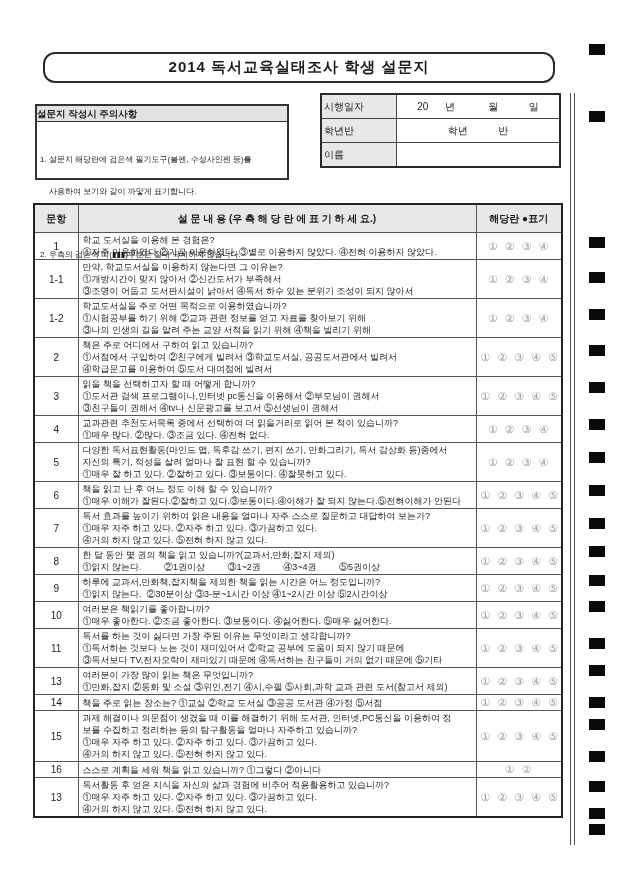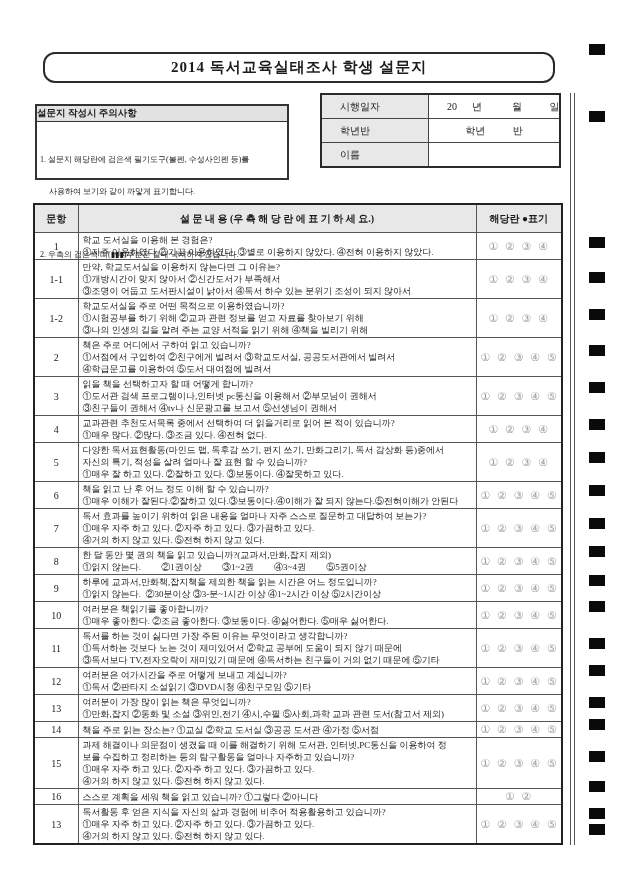--- a/index.html
+++ b/index.html
@@ -1,33 +1,33 @@
 <!DOCTYPE html>
 <html><head>
 <meta charset="utf-8">
 <style>
   html,body{margin:0;padding:0;background:#fff;}
   .page{position:relative;width:630px;height:891px;background:#fff;overflow:hidden;
-        font-family:Liberation Serif, serif;color:#1c1c1c;}
+        font-family:Liberation Sans, sans-serif;color:#1c1c1c;}
   
   .title-box{position:absolute;left:43px;top:52px;width:508px;height:27px;
              border:2px solid #2a2a2a;border-radius:12px;display:flex;
              align-items:center;justify-content:center;}
   .title-box span{font-size:15px;font-weight:bold;letter-spacing:1px;}
   
   .notice-box{position:absolute;left:35px;top:104px;width:254px;height:76px;
               border:2px solid #333;box-sizing:border-box;background:#fff;}
   .notice-title{height:15px;background:#e2e2e2;border-bottom:1px solid #333;
                 font-size:9.5px;font-weight:bold;line-height:15px;}
   .notice-body{padding:12px 3px;font-size:8px;line-height:10.5px;white-space:pre-wrap;}
   .notice-body .indent{padding-left:9px;}
   
   .info-table{position:absolute;left:320px;top:93px;width:241px;border-collapse:collapse;
               border:2px solid #2a2a2a;table-layout:fixed;}
-  .info-table td{border:1px solid #444;height:23px;font-size:10px;padding:0 18px;}
+  .info-table td{border:1px solid #444;height:23px;font-size:10px;padding:0 2px;}
   .info-table td.ilabel{width:70px;background:#e8e8e8;}
   .info-table td.ivalue{text-align:center;white-space:pre;}
   
   .survey-table{position:absolute;left:33px;top:203px;width:528px;border-collapse:collapse;
                 border:2px solid #222;table-layout:fixed;}
   .survey-table col.c-no{width:44px;}
   .survey-table col.c-content{width:398px;}
   .survey-table col.c-ans{width:86px;}
   .survey-table th{background:#e8e8e8;border:1px solid #555;font-size:10px;
                    font-weight:bold;height:19px;padding:4px 3px;}
@@ -193,28 +193,20 @@
             <div class="qline">①매우 좋아한다. ②조금 좋아한다. ③보통이다. ④싫어한다. ⑤매우 싫어한다.</div>
           </td>
           <td class="qmarks">① ② ③ ④ ⑤</td>
         </tr>
         <tr>
           <td class="qno">11</td>
           <td class="qcontent">
             <div class="qline">독서를 하는 것이 싫다면 가장 주된 이유는 무엇이라고 생각합니까?</div>
             <div class="qline">①독서하는 것보다 노는 것이 재미있어서 ②학교 공부에 도움이 되지 않기 때문에</div>
             <div class="qline">③독서보다 TV,전자오락이 재미있기 때문에 ④독서하는 친구들이 거의 없기 때문에 ⑤기타</div>
-          </td>
-          <td class="qmarks">① ② ③ ④ ⑤</td>
-        </tr>
-        <tr>
-          <td class="qno">12</td>
-          <td class="qcontent">
-            <div class="qline">여러분은 여가시간을 주로 어떻게 보내고 계십니까?</div>
-            <div class="qline">①독서 ②판타지 소설읽기 ③DVD시청 ④친구모임 ⑤기타</div>
           </td>
           <td class="qmarks">① ② ③ ④ ⑤</td>
         </tr>
         <tr>
           <td class="qno">13</td>
           <td class="qcontent">
             <div class="qline">여러분이 가장 많이 읽는 책은 무엇입니까?</div>
             <div class="qline">①만화,잡지 ②동화 및 소설 ③위인,전기 ④시,수필 ⑤사회,과학 교과 관련 도서(참고서 제외)</div>
           </td>
           <td class="qmarks">① ② ③ ④ ⑤</td>

